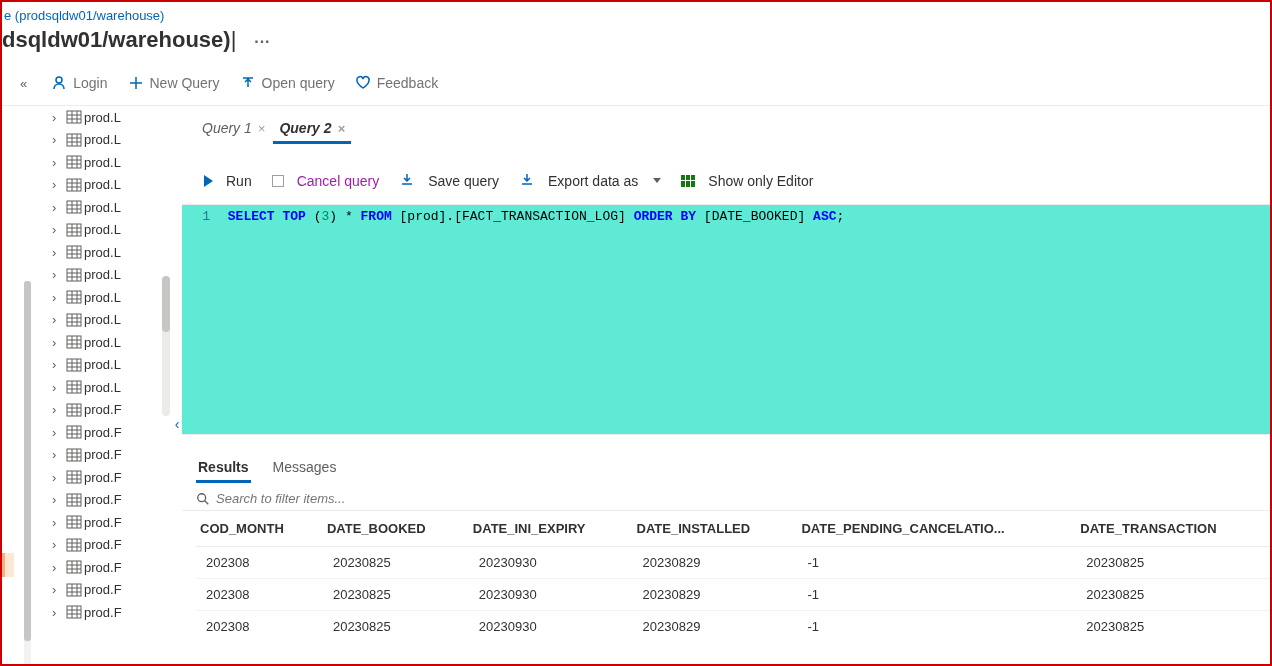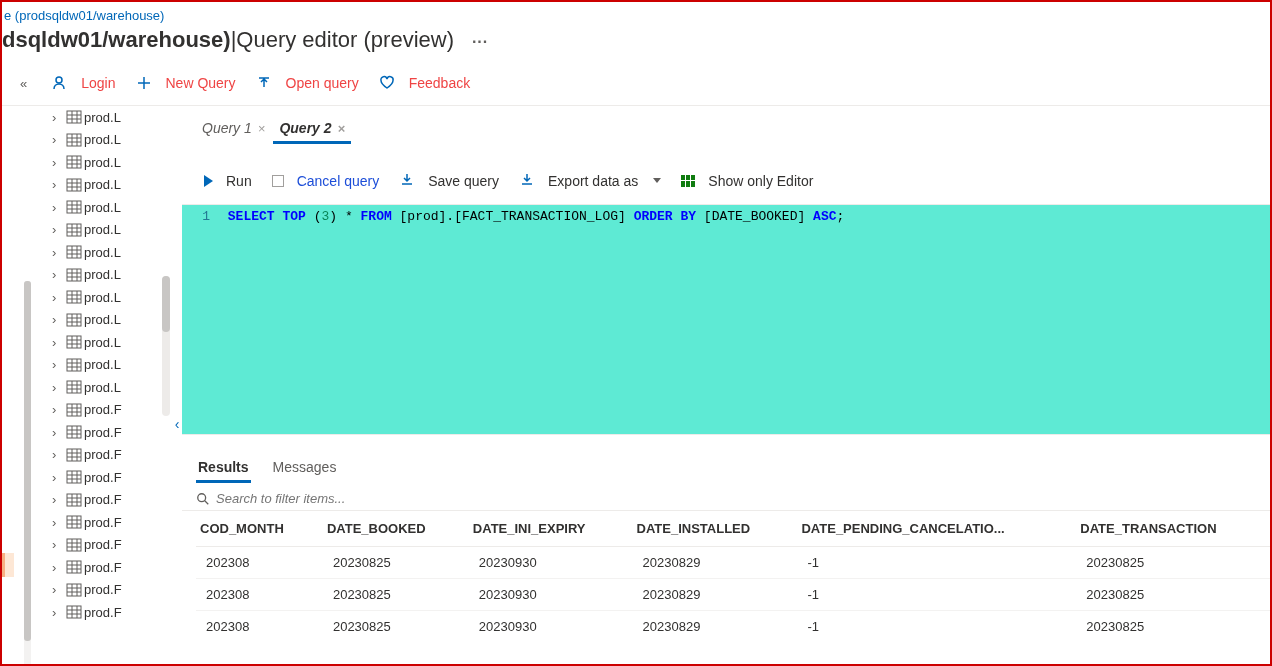--- a/index.html
+++ b/index.html
@@ -17,21 +17,21 @@
   .breadcrumb-link { color: #0067b8; font-size: 13px; padding: 4px 2px 2px 2px; cursor: pointer;}
   .header-area { padding: 2px 0 4px 0; }
   .page-title {
     font-size: 22px; font-weight: 600; color: #323130;
     padding: 2px 0 0 0; display: flex; align-items: baseline;
   }
   .page-title .muted { font-weight: 400; color: #323130; }
   .more-dots { margin-left: 18px; font-size: 16px; color: #605e5c; cursor: pointer;}
   .subtext { font-size: 12px; color: #605e5c; padding-top: 2px; }
   .toolbar { display: flex; align-items: center; gap: 4px; padding: 14px 0 10px 4px; font-size: 14px; color: #323130; border-bottom: 1px solid #edebe9;}
-  .toolbar .btn { display: inline-flex; align-items: center; gap: 14px; padding: 4px 8px; cursor: pointer; color: #ef4444;}
+  .toolbar .btn { display: inline-flex; align-items: center; gap: 6px; padding: 4px 8px; cursor: pointer; color: #737373;}
   .toolbar .icon { width: 16px; height: 16px; display: inline-flex; align-items:center; justify-content:center;}
   .icon-blue { stroke: #0067b8; fill:none; stroke-width:1.5;}
   .icon-plus svg line { stroke:#0067b8; stroke-width:1.5;}
   .layout { display: flex; height: calc(100% - 130px); position: relative;}
   .left-rail { width:26px; display:flex; flex-direction:column; align-items:center; padding-top:4px;}
   .collapse-btn { font-size:13px; color:#605e5c; cursor:pointer;}
   .sidebar { width: 130px; overflow-y: hidden; position: relative; padding-top: 0px;}
   .tree-item { display:flex; align-items:center; height:22.5px; padding-left:10px; cursor:pointer; white-space:nowrap; color:#323130;}
   .chevron { width:12px; display:inline-block; color:#605e5c; margin-right:2px;}
   .table-icon { width:16px; height:14px; margin-right:2px; display:inline-flex;}
@@ -41,21 +41,21 @@
   .left-scroll-thumb{ position:absolute; left:0; top:0; width:7px; height:360px; background:#c8c6c4; border-radius:3px;}
   .splitter { width:10px; position:relative; display:flex; align-items:center; justify-content:center;}
   .splitter-handle { color:#0067b8; font-size:14px; cursor:pointer; position:absolute; top:310px;}
   .main { flex:1; display:flex; flex-direction:column; overflow:hidden;}
   .tabs { display:flex; align-items:center; padding: 8px 14px 0 14px; gap:2px; font-size:14px; border-bottom:1px solid #fff;}
   .tab { padding:6px 6px 8px 6px; display:flex; align-items:center; gap:6px; cursor:pointer; color:#605e5c;font-style:italic;}
   .tab.active { color:#323130; font-weight:600; border-bottom:3px solid #0067b8; padding-bottom:5px;}
   .tab-close { font-size:13px; color:#a19f9d; cursor:pointer;}
   .query-toolbar { display:flex; align-items:center; gap:4px; padding:10px 14px; font-size:14px; color:#323130;}
   .qbtn { display:inline-flex; align-items:center; gap:13px; padding:4px 8px; cursor:pointer; color:#323130;margin-top:12px;}
-  .qbtn.disabled { color:#1d4ed8; cursor:default;}
+  .qbtn.disabled { color:#a21caf; cursor:default;}
   .run-icon { width:0;height:0;border-top:6px solid transparent;border-bottom:6px solid transparent;border-left:9px solid #0067b8;}
   .square-icon{ width:12px;height:12px;border:1.5px solid #a19f9d;}
   .dl-icon svg{ stroke:#0067b8;fill:none;stroke-width:1.5;}
   .grid-icon { width:14px; height:12px; display:inline-grid; grid-template-columns:repeat(3,1fr); grid-template-rows:repeat(2,1fr); gap:1px;}
   .grid-icon span{ background:#107c10;}
   .chev-down { width:0;height:0;border-left:4px solid transparent;border-right:4px solid transparent;border-top:5px solid #605e5c; margin-left:2px;}
   .editor { flex: 0 0 auto; padding:4px 14px 4px 14px; font-family:Consolas,"Courier New",monospace; font-size:13px; height:230px; overflow:auto; background:#5eead4; border-top:1px solid #edebe9;}
   .editor .gutter { display:inline-block; width:24px; color:#237893; text-align:right; padding-right:10px;}
   .kw { color:#0000ff; font-weight:600;}
   .num { color:#098658;}
@@ -73,21 +73,20 @@
   .orange-mark { position:absolute; left:0; top:447px; width:12px; height:24px; background:#fde7d5; border-left:3px solid #f7b083;}
 </style>
 </head>
 <body>
 
 <div class="header-area">
   <div class="breadcrumb-link">e (prodsqldw01/warehouse)</div>
   <div class="page-title">
     <span>dsqldw01/warehouse)</span>
     <span class="muted"> | </span>
-    <span class="muted">Query editor (preview)</span>
     <span class="more-dots">···</span>
   </div>
 </div>
 
 <div class="toolbar">
   <span style="width:10px"></span>
   <span class="collapse-btn">«</span>
   <span style="width:8px"></span>
   <span class="btn">
     <span class="icon">

